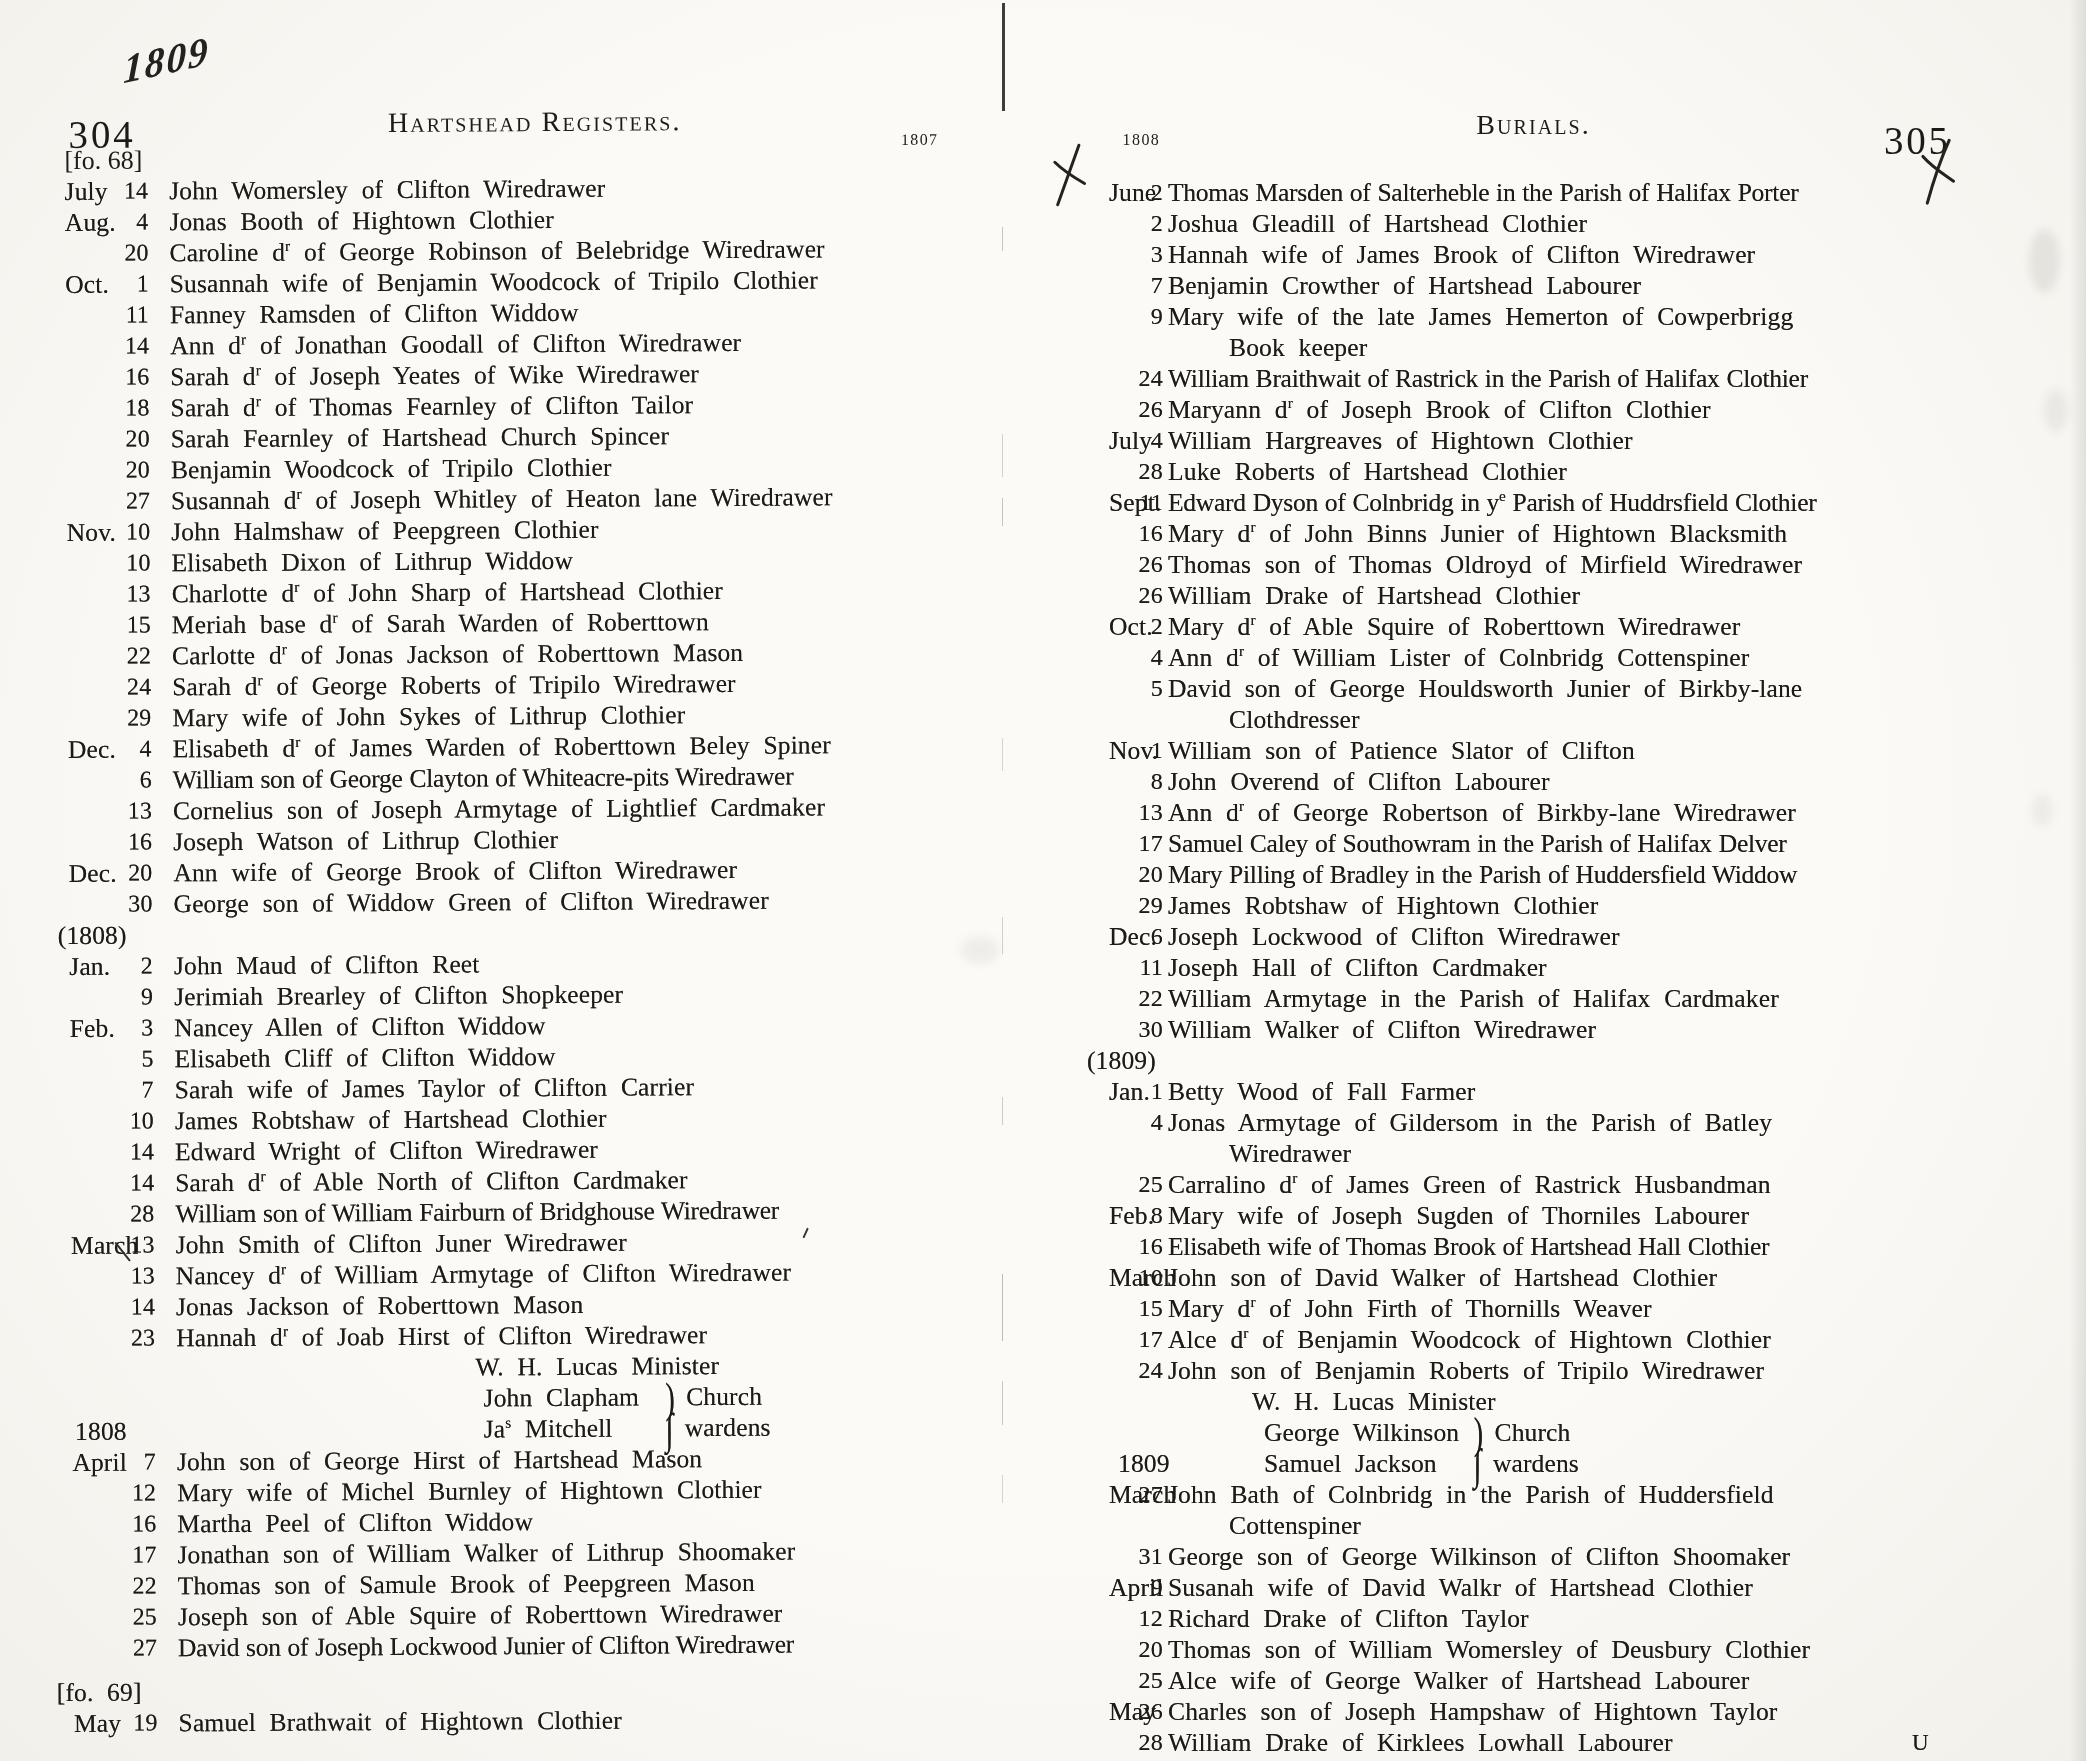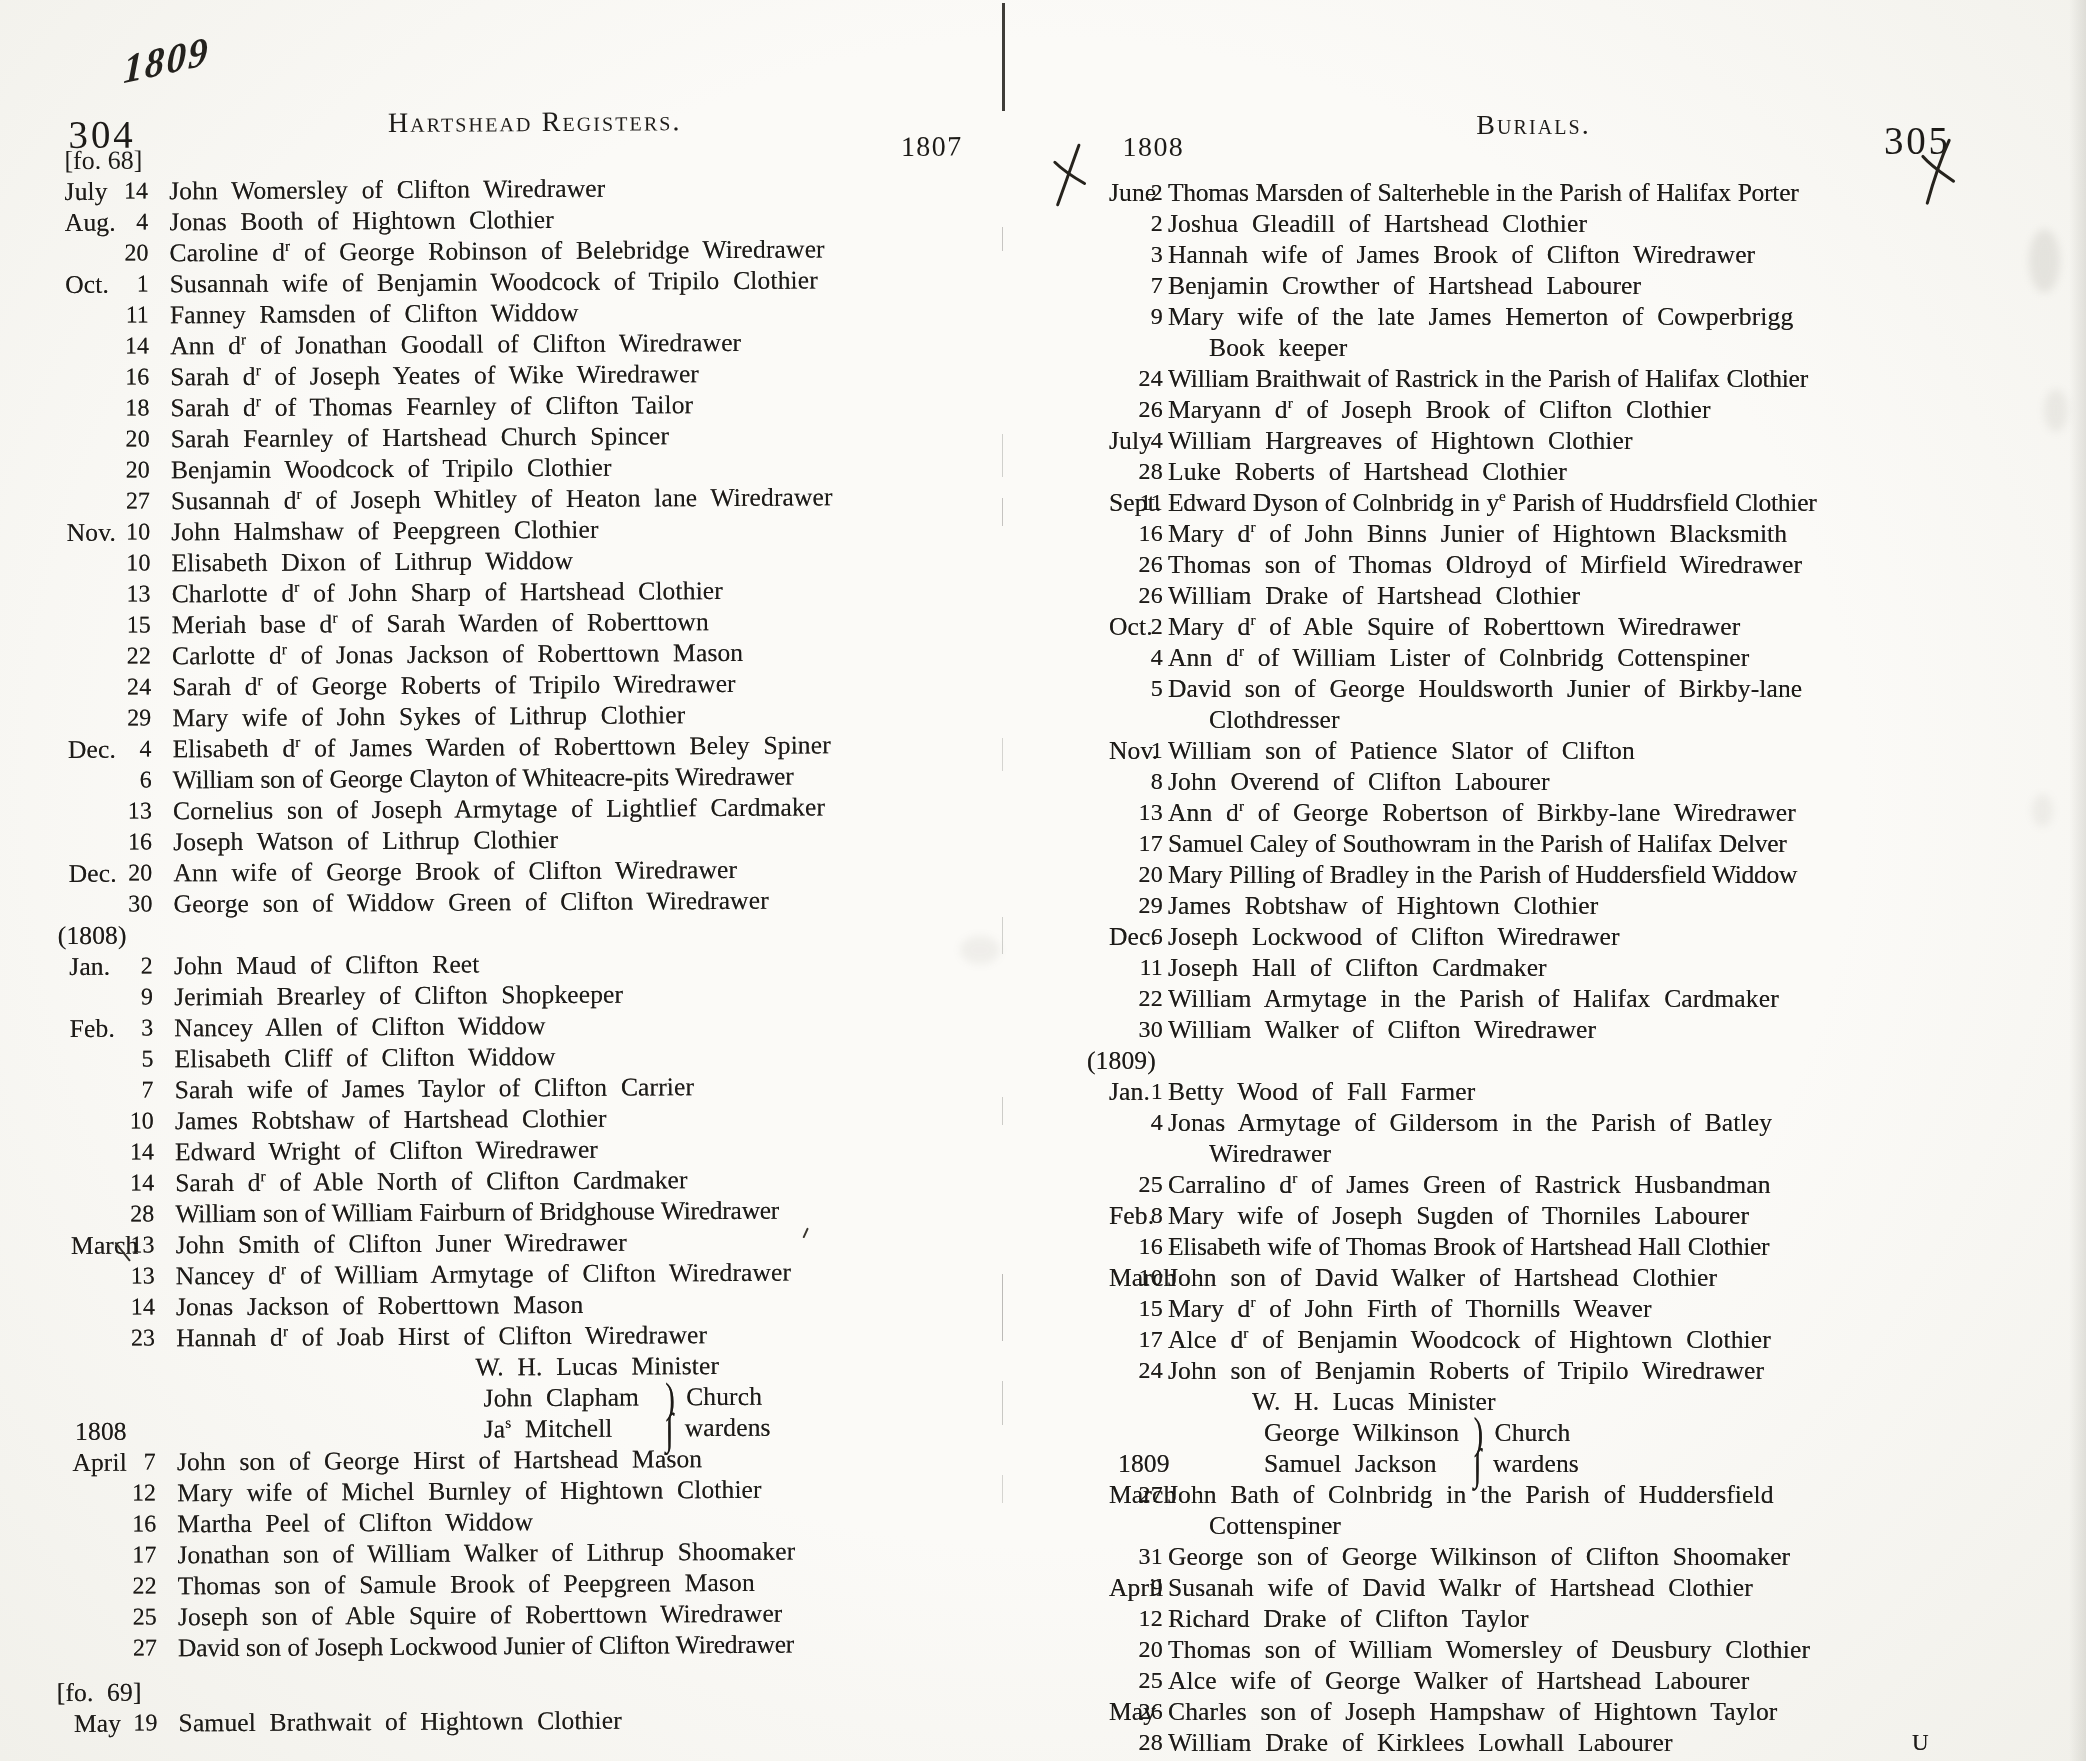--- a/index.html
+++ b/index.html
@@ -20,42 +20,42 @@
   }
   .pagenum{position:absolute;font-size:39px;letter-spacing:2.8px;}
   #leftpage .pagenum{left:5.7px;top:112px;}
   #rightpage .pagenum{left:787px;top:118px;}
   .folio-top{position:absolute;left:1.4px;top:146px;font-size:26px;}
   .title{
     position:absolute;top:109px;font-variant:small-caps;font-size:28px;letter-spacing:2.1px;
   }
   #leftpage .title{left:0;width:100%;text-align:center;}
   #rightpage .title{left:0;width:873px;text-align:center;}
-  .year-side{position:absolute;font-size:28px;letter-spacing:1.4px;}
+  .year-side{position:absolute;font-size:16px;letter-spacing:1.4px;}
   #leftpage .year-side{left:838px;top:136px;}
   #rightpage .year-side{left:25.6px;top:131px;}
 
   
   .rows{position:absolute;left:0;width:100%;}
   #leftpage .rows{top:176px;}
   #rightpage .rows{top:177px;}
   .row{
     position:relative;height:31px;line-height:31px;font-size:25.6px;white-space:nowrap;
     word-spacing:0.28em;letter-spacing:0.1px;
     text-shadow:0 0 0.4px rgba(25,22,18,0.65);
   }
   .mcol{position:absolute;left:1.4px;}
   .dcol{position:absolute;left:21px;width:64px;text-align:right;font-size:24px;}
   .tcol{position:absolute;left:106px;}
   #rightpage .mcol{left:0;margin-left:12px;}
   #rightpage .dcol{left:12.8px;width:53px;}
   #rightpage .tcol{left:71px;}
   .tight{word-spacing:0.03em;letter-spacing:-0.3px;}
   .cont{position:absolute;left:234px;}
-  #rightpage .cont{left:112px;text-align:right;}
+  #rightpage .cont{left:132px;text-align:right;}
   .ycol{position:absolute;left:-10px;}
   .folio-row{margin-top:12.8px;}
   .folio-row .ycol{left:-15.6px;}
   .ml{position:absolute;left:4.3px;}
   #rightpage .ml{left:21px;}
   .sig1{position:absolute;}
   #leftpage .sig1{left:405px;}
   #rightpage .sig1{left:155px;}
   .sig2{position:absolute;}
   #leftpage .sig2{left:413px;}

